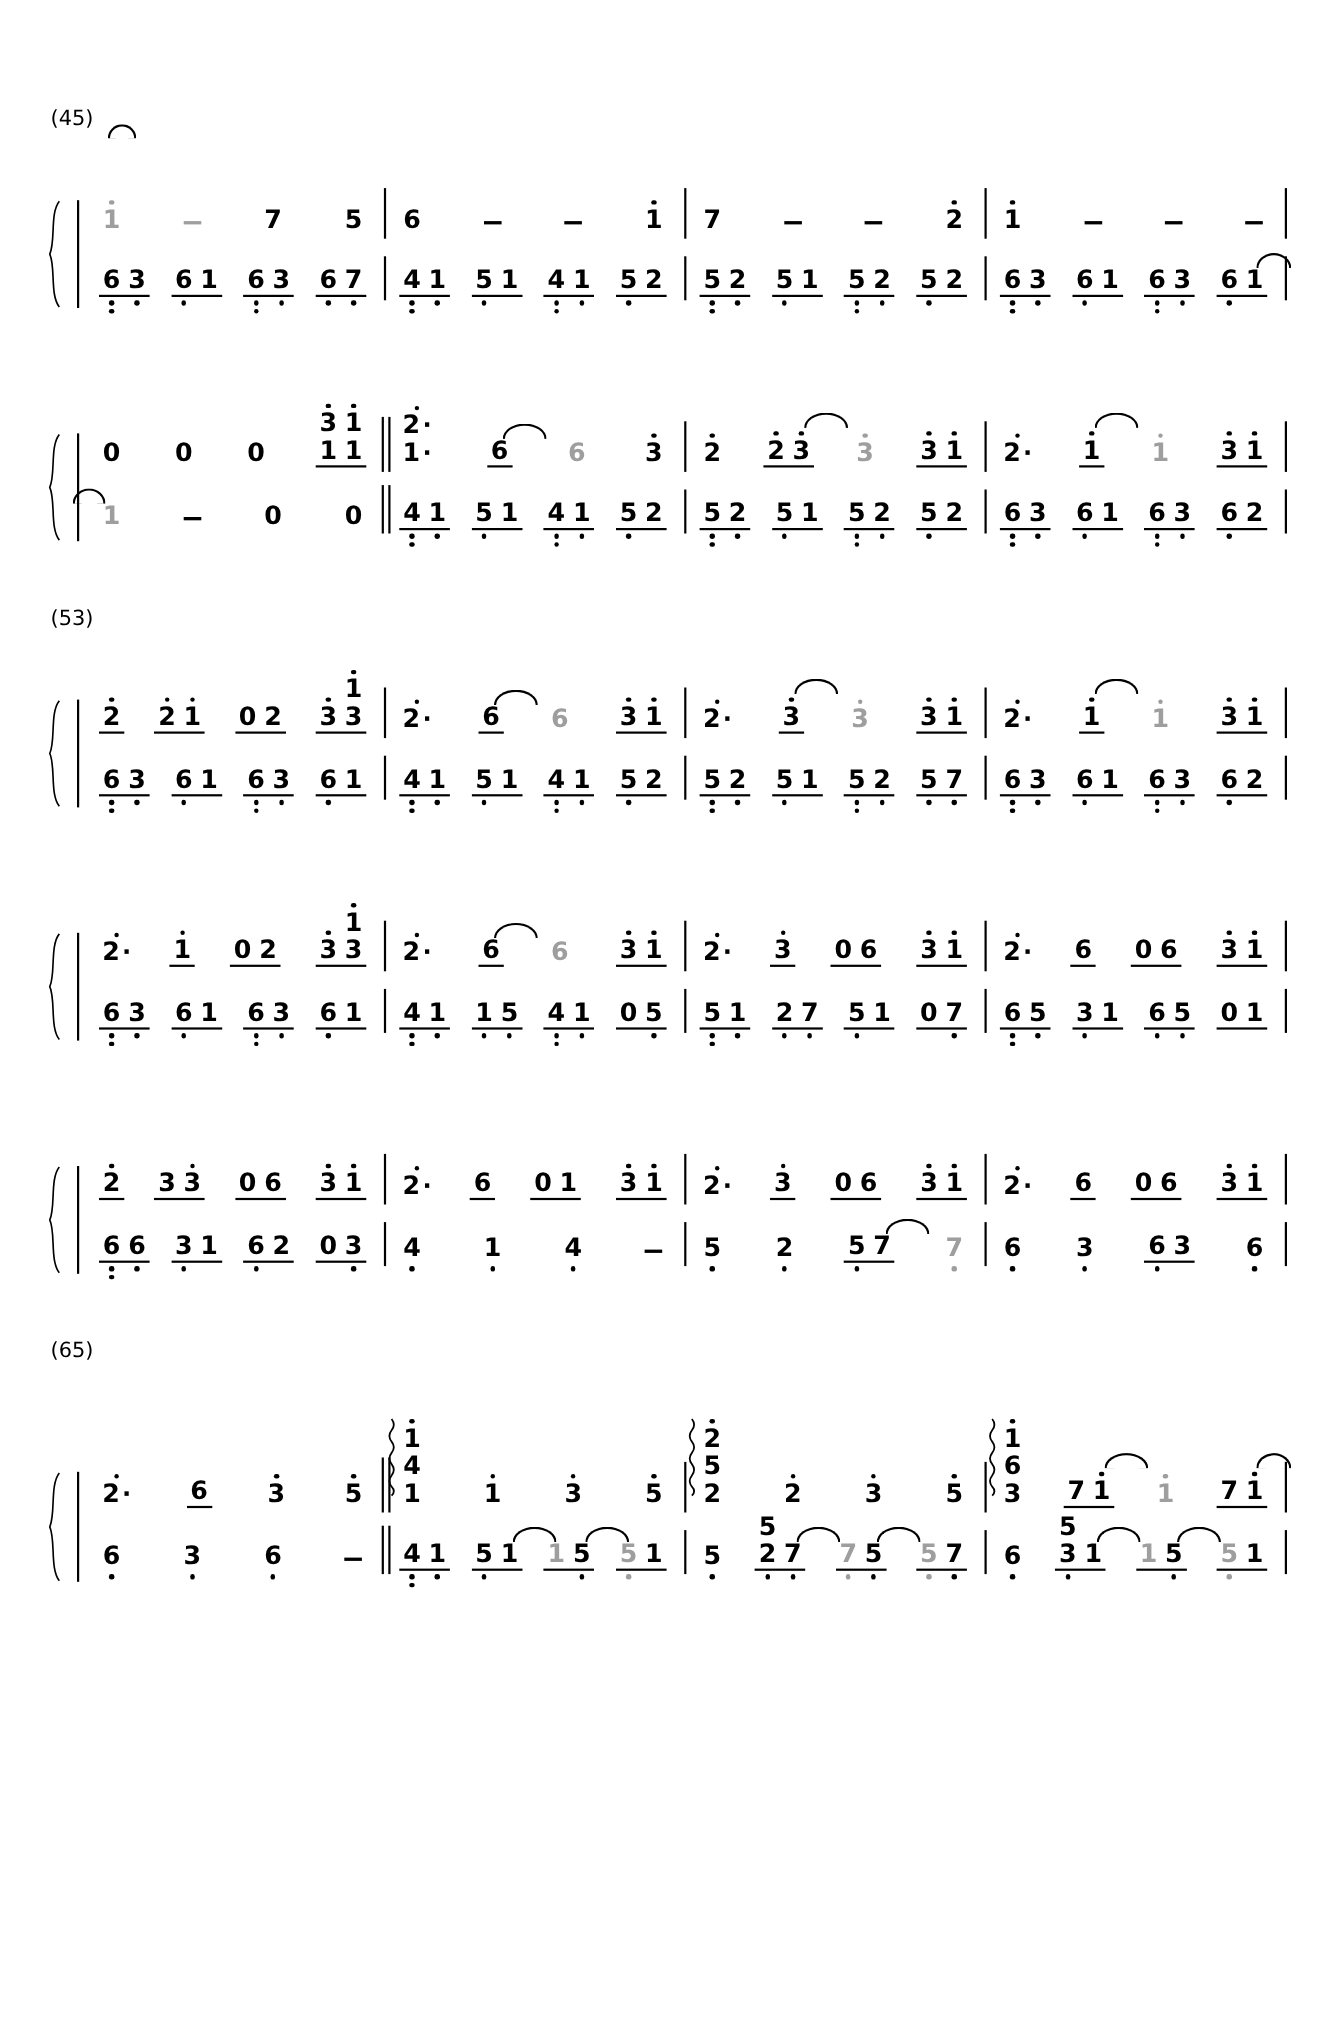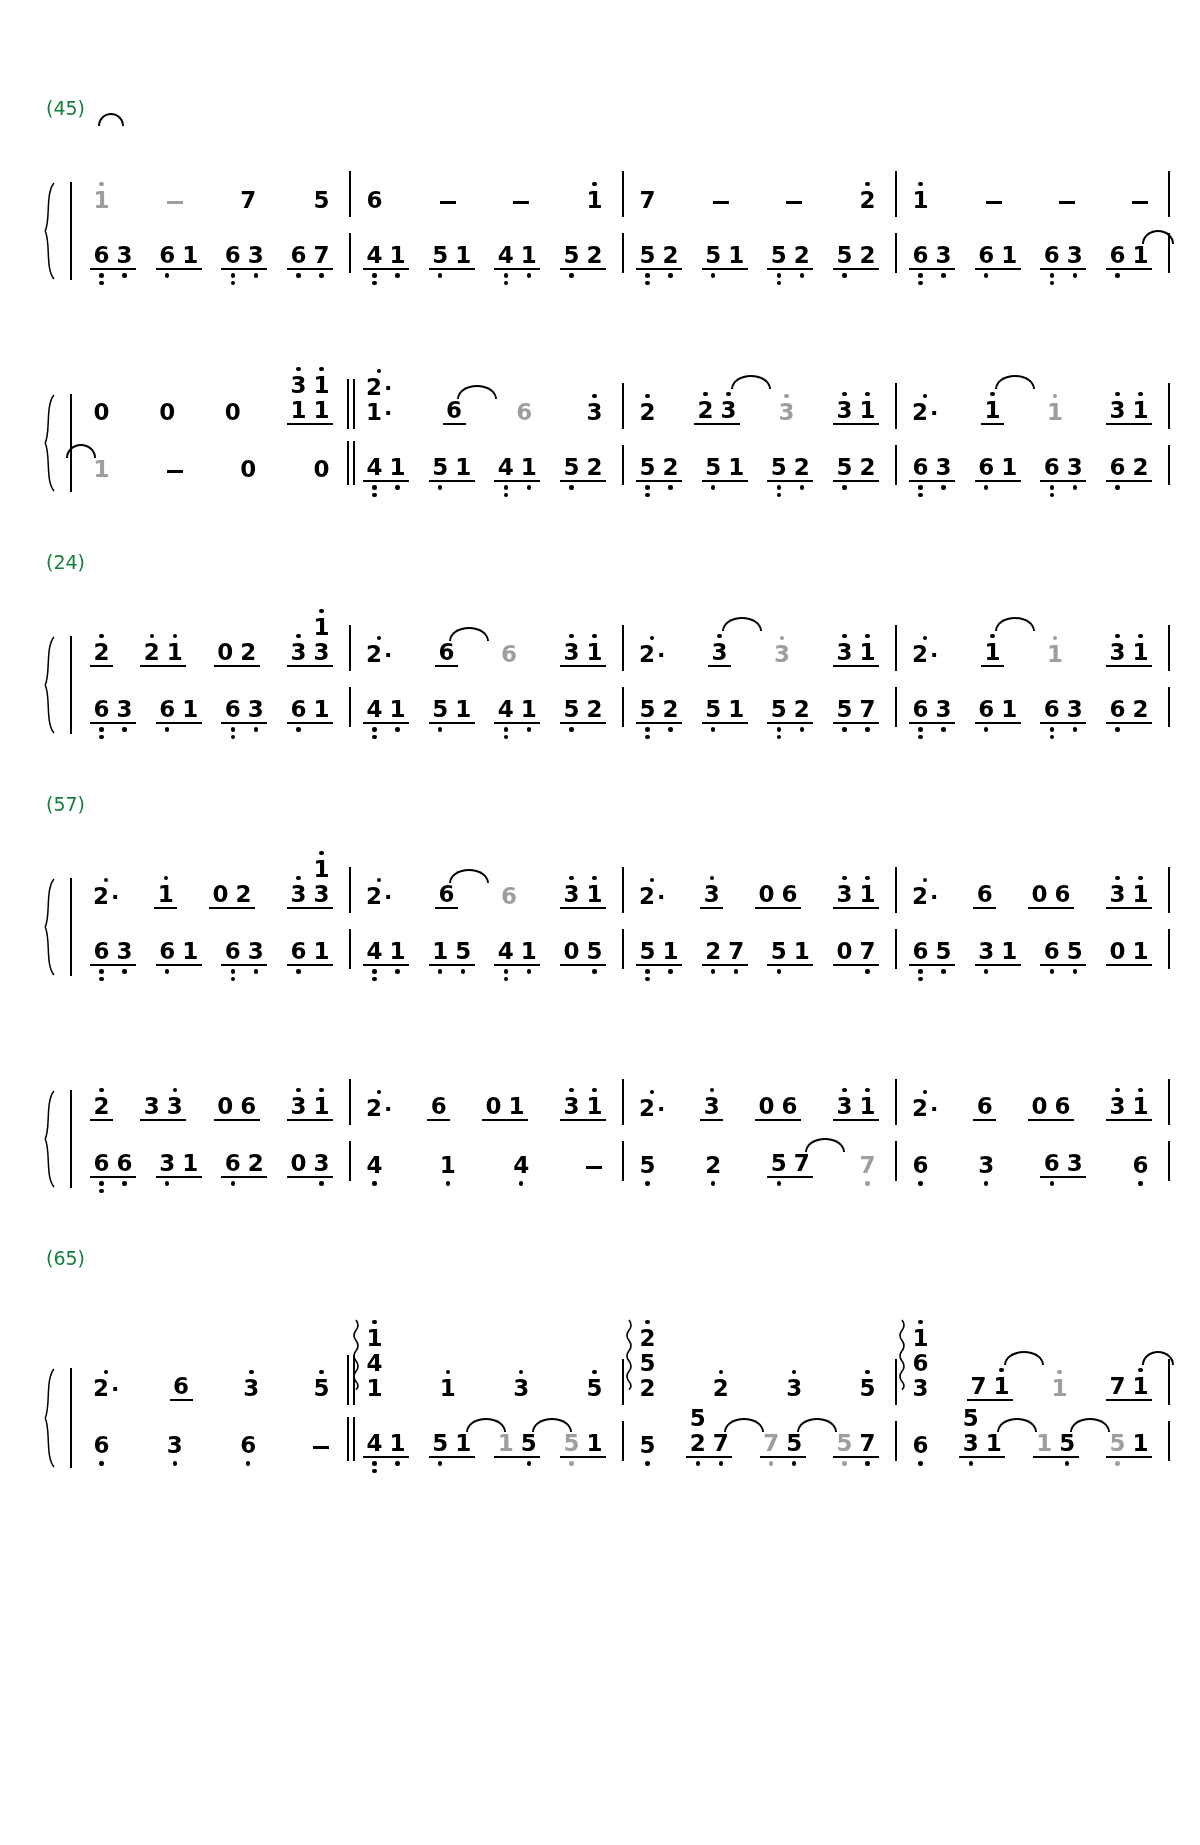--- a/index.html
+++ b/index.html
@@ -1,21 +1,21 @@
 <!DOCTYPE html>
 <html><head>
 <meta charset="utf-8">
 <style>
   html,body{margin:0;padding:0;background:#ffffff;}
   body{width:1200px;min-height:1845px;box-sizing:border-box;padding:96px 30px 0 40px;
        font-family:"DejaVu Sans",sans-serif;color:#000;}
   .sheet{width:100%;}
   .sys{margin-bottom:48px;}
   .label-row{height:30px;position:relative;margin-left:6px;}
-  .mlabel{font:19px/24px "DejaVu Sans",sans-serif;color:#15803d;}
+  .mlabel{font:19px/24px "DejaVu Sans",sans-serif;color:#000000;}
   .labeltie{position:absolute;left:52px;top:17px;width:22px;height:11px;border:2px solid #000;
             border-bottom:none;border-top-left-radius:50% 100%;border-top-right-radius:50% 100%;}
   .sysbody{position:relative;padding-left:38px;}
   .stave-anchor{position:absolute;top:56px;bottom:10px;}
   .sys.tall .stave-anchor{top:92px;}
   .brace-holder{left:2px;width:13px;}
   .brace-holder svg{width:100%;height:100%;}
   .startline{left:30px;width:2px;background:#000;}
   .vrow{display:flex;align-items:flex-end;width:100%;}
   .vrow.melody{height:94px;}
@@ -1243,21 +1243,21 @@
                   <div class="dt"></div>
                 </div>
                 <div class="bcell"></div>
               </div>
             </div>
           </div>
         </div>
       </div>
     </div>
     <div class="sys">
-      <div class="label-row"><span class="mlabel">(24)</span></div>
+      <div class="label-row"><span class="mlabel">(53)</span></div>
       <div class="sysbody">
         <div class="stave-anchor brace-holder"><svg viewBox="0 0 12 100" preserveAspectRatio="none">
             <path d="M11 1 C3 12 8 38 3 50 C8 62 3 88 11 99" fill="none" stroke="#000" stroke-width="1.5" vector-effect="non-scaling-stroke"></path>
           </svg></div>
         <div class="stave-anchor startline"></div>
         <div class="vrow melody">
           <div class="meas">
             <div class="tok">
               <div class="grow u">
                 <div class="cell">
@@ -1907,21 +1907,20 @@
                   <div class="dt"></div>
                 </div>
                 <div class="bcell"></div>
               </div>
             </div>
           </div>
         </div>
       </div>
     </div>
     <div class="sys">
-      <div class="label-row"><span class="mlabel">(57)</span></div>
       <div class="sysbody">
         <div class="stave-anchor brace-holder"><svg viewBox="0 0 12 100" preserveAspectRatio="none">
             <path d="M11 1 C3 12 8 38 3 50 C8 62 3 88 11 99" fill="none" stroke="#000" stroke-width="1.5" vector-effect="non-scaling-stroke"></path>
           </svg></div>
         <div class="stave-anchor startline"></div>
         <div class="vrow melody">
           <div class="meas">
             <div class="tok">
               <div class="grow">
                 <div class="cell">

